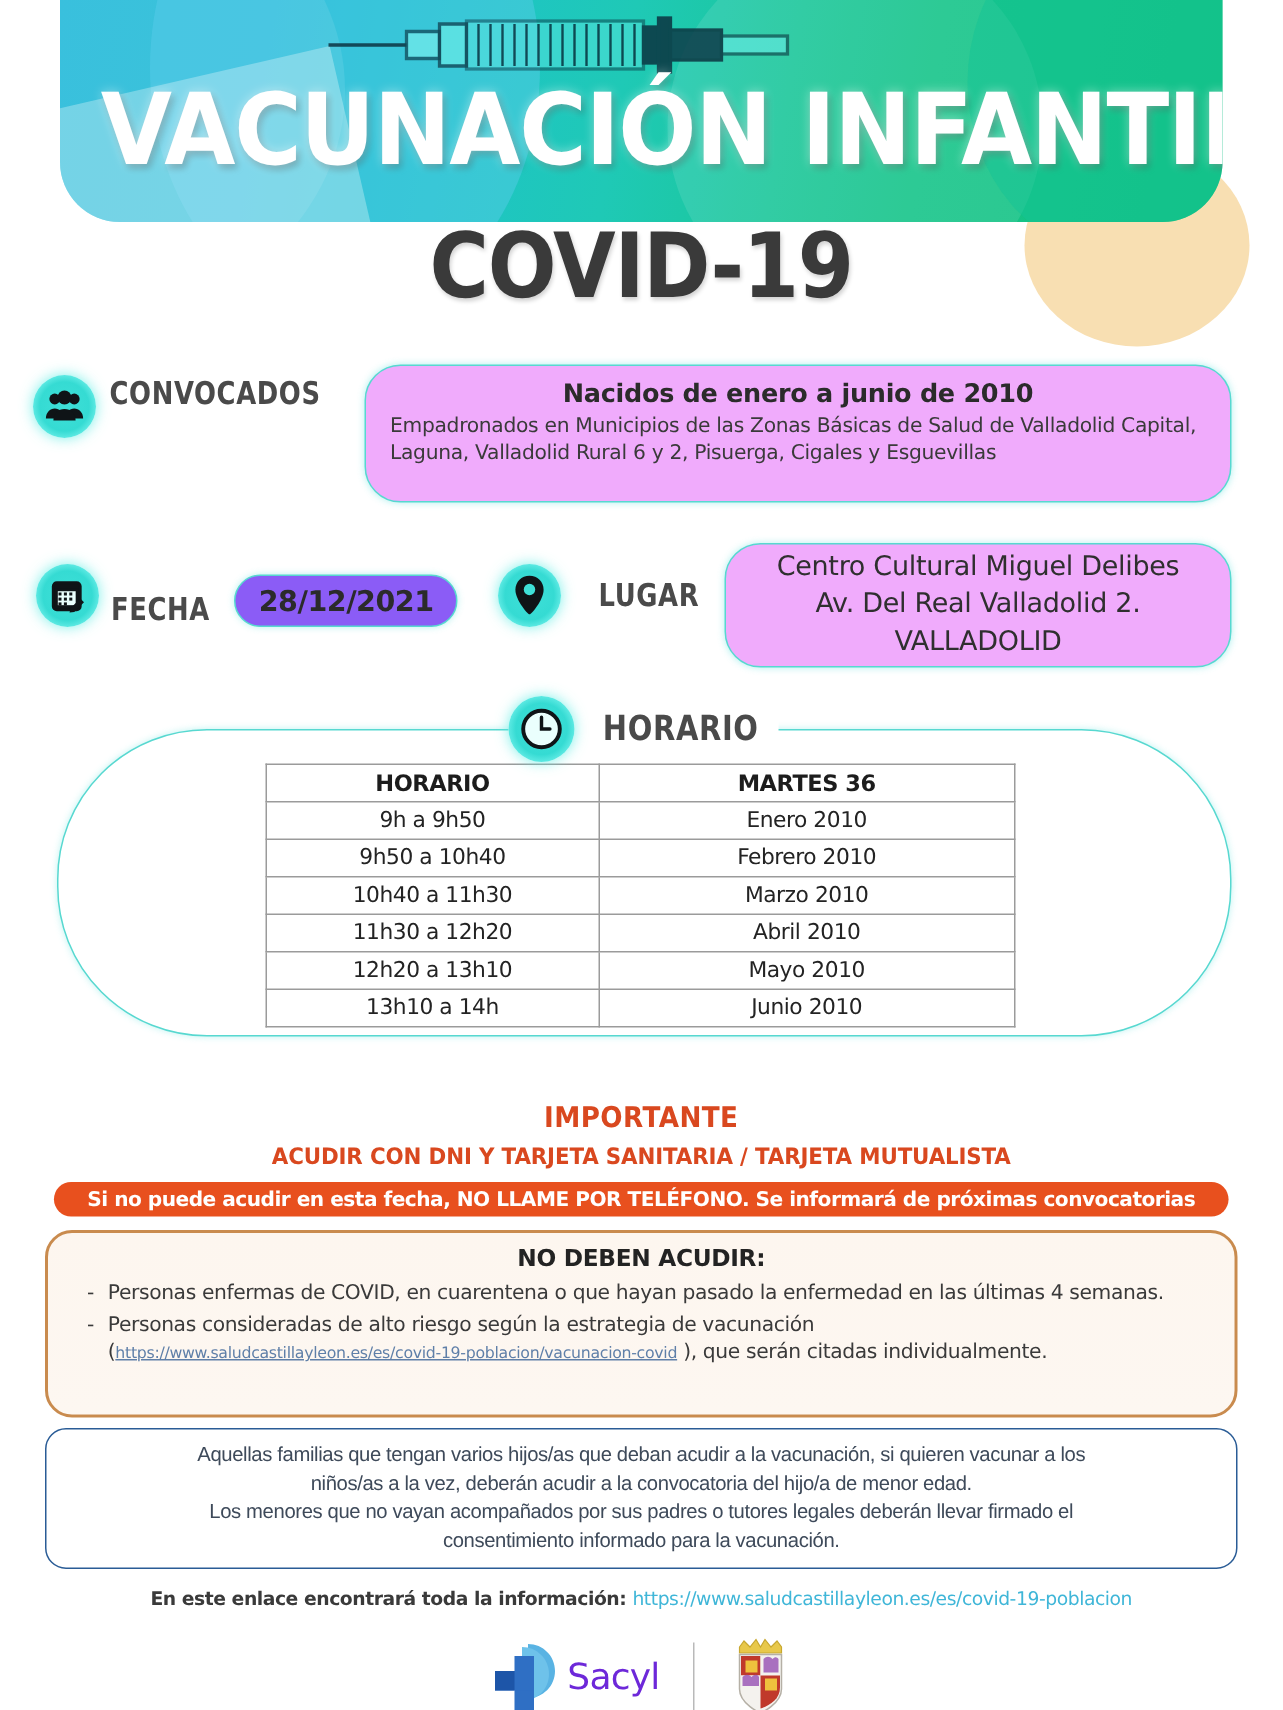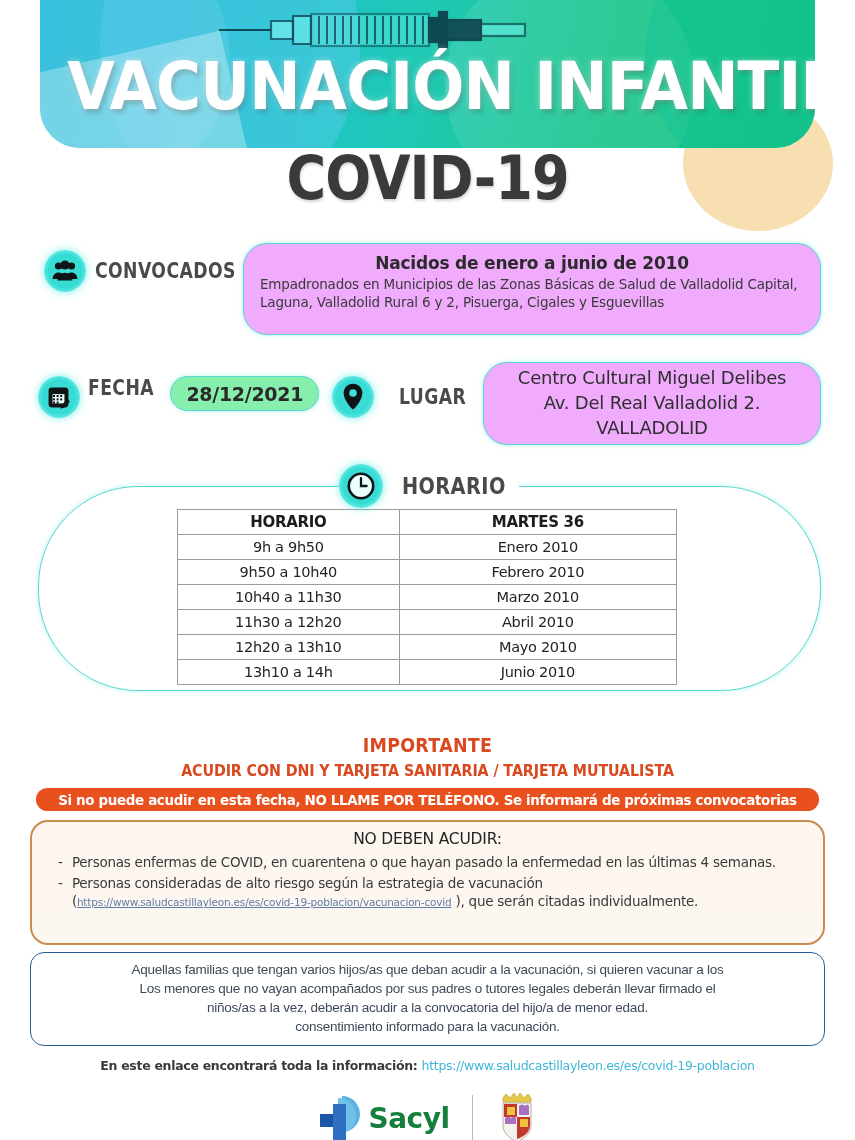--- a/index.html
+++ b/index.html
@@ -95,38 +95,38 @@
     white-space:nowrap;
   }
 
   
   .pill {
     border:1.5px solid #57d8d0; border-radius:26px; background:#f0abfc;
     box-shadow: 0 0 5px rgba(90,225,220,0.45);
   }
 
   
-  .row-conv { position:absolute; left:44px; top:250px; display:flex; align-items:center; }
+  .row-conv { position:absolute; left:22px; top:250px; display:flex; align-items:flex-start; }
   .conv-box {
     position:absolute; left:243px; top:243px; width:578px; height:92px;
     border-radius:24px; padding:9px 16px 6px 16px;
   }
   .conv-title {
     text-align:center; font-size:17px; font-weight:700; color:#2b2b2b;
     font-family:"DejaVu Sans", sans-serif; letter-spacing:-0.2px;
   }
   .conv-body {
     margin-top:3px; font-size:13.5px; color:#3a3a3a; line-height:1.32;
     font-family:"DejaVu Sans", sans-serif; letter-spacing:-0.2px;
   }
 
   
-  .row-fecha { position:absolute; left:38px; top:376px; display:flex; align-items:flex-start; gap:10px; }
+  .row-fecha { position:absolute; left:24px; top:376px; display:flex; align-items:flex-end; gap:10px; }
   .date-pill {
-    border:1.5px solid #57d8d0; border-radius:20px; background:#86efac;
+    border:1.5px solid #57d8d0; border-radius:20px; background:#8b5cf6;
     box-shadow: 0 0 5px rgba(90,225,220,0.45);
     padding:6px 15px 5px; font-family:"DejaVu Sans", sans-serif;
     font-weight:700; font-size:19px; color:#2b2b2b; letter-spacing:-0.3px;
   }
   .row-lugar { position:absolute; left:332px; top:376px; display:flex; align-items:center; gap:25px; }
   .lugar-box {
     position:absolute; left:483px; top:362px; width:338px; height:83px;
     border-radius:24px; display:flex; flex-direction:column;
     align-items:center; justify-content:center;
     font-family:"DejaVu Sans", sans-serif; font-size:18px;
@@ -188,21 +188,21 @@
 
   
   .nda-box {
     position:absolute; left:30px; top:820px; width:795px; height:125px;
     border:2px solid #c98b4e; border-radius:18px;
     background: linear-gradient(180deg,#fdf6ef 0%, #fdf7f1 100%);
     padding:8px 14px 6px 14px;
   }
   .nda-title {
     text-align:center; font-family:"DejaVu Sans", sans-serif;
-    font-weight:400; font-size:15.5px; color:#232323; letter-spacing:-0.2px;
+    font-weight:700; font-size:15.5px; color:#232323; letter-spacing:-0.2px;
   }
   .nda-list { margin-top:5px; }
   .nda-item { display:flex; gap:9px; margin-bottom:3px; padding-left:12px; }
   .nda-dash {
     font-family:"DejaVu Sans", sans-serif; font-size:13.5px; color:#3a3a3a;
     flex:0 0 auto; line-height:1.35;
   }
   .nda-text {
     font-family:"DejaVu Sans", sans-serif; font-size:13.5px; color:#3a3a3a;
     line-height:1.35; letter-spacing:-0.25px;
@@ -230,22 +230,22 @@
     font-family:"DejaVu Sans", sans-serif; font-size:12.5px;
     font-weight:700; color:#3a3a3a; letter-spacing:-0.3px;
   }
   .foot-link a { color:#3fb6d8; text-decoration:none; font-weight:400; }
   .logos {
     position:absolute; left:0; right:0; top:1092px;
     display:flex; align-items:center; justify-content:center; gap:0px;
   }
   .sacyl { display:flex; align-items:center; gap:6px; }
   .sacyl-word {
-    font-family:"DejaVu Sans", sans-serif; font-size:28px;
-    color:#15803d; font-weight:700; letter-spacing:-0.5px;
+    font-family:"DejaVu Sans", sans-serif; font-size:24px;
+    color:#6d28d9; font-weight:400; letter-spacing:-0.5px;
   }
   .divider { width:1px; height:46px; background:#b9b9b9; margin:0 22px; }
   .junta { display:flex; align-items:center; gap:8px; }
   .junta-word {
     font-family:"DejaVu Sans", sans-serif; font-size:16px;
     font-weight:700; color:#1b2a52; line-height:1.12; letter-spacing:-0.3px;
   }
 </style>
 </head>
 <body>
@@ -417,22 +417,22 @@
           <span>(</span><span class="nda-url">https://www.saludcastillayleon.es/es/covid-19-poblacion/vacunacion-covid</span>
           <span>),</span>
           <span>que serán citadas individualmente.</span>
         </span>
       </div>
     </div>
   </div>
 
   <div class="fam-box">
     <div class="fam-line">Aquellas familias que tengan varios hijos/as que deban acudir a la vacunación, si quieren vacunar a los</div>
+    <div class="fam-line">niños/as a la vez, deberán acudir a la convocatoria del hijo/a de menor edad.</div>
     <div class="fam-line">Los menores que no vayan acompañados por sus padres o tutores legales deberán llevar firmado el</div>
-    <div class="fam-line">niños/as a la vez, deberán acudir a la convocatoria del hijo/a de menor edad.</div>
     <div class="fam-line">consentimiento informado para la vacunación.</div>
   </div>
 
   <div class="foot-link">
     <span>En este enlace encontrará toda la información:</span>
     <a href="#">https://www.saludcastillayleon.es/es/covid-19-poblacion</a>
   </div>
 
   <div class="logos">
     <div class="sacyl">

